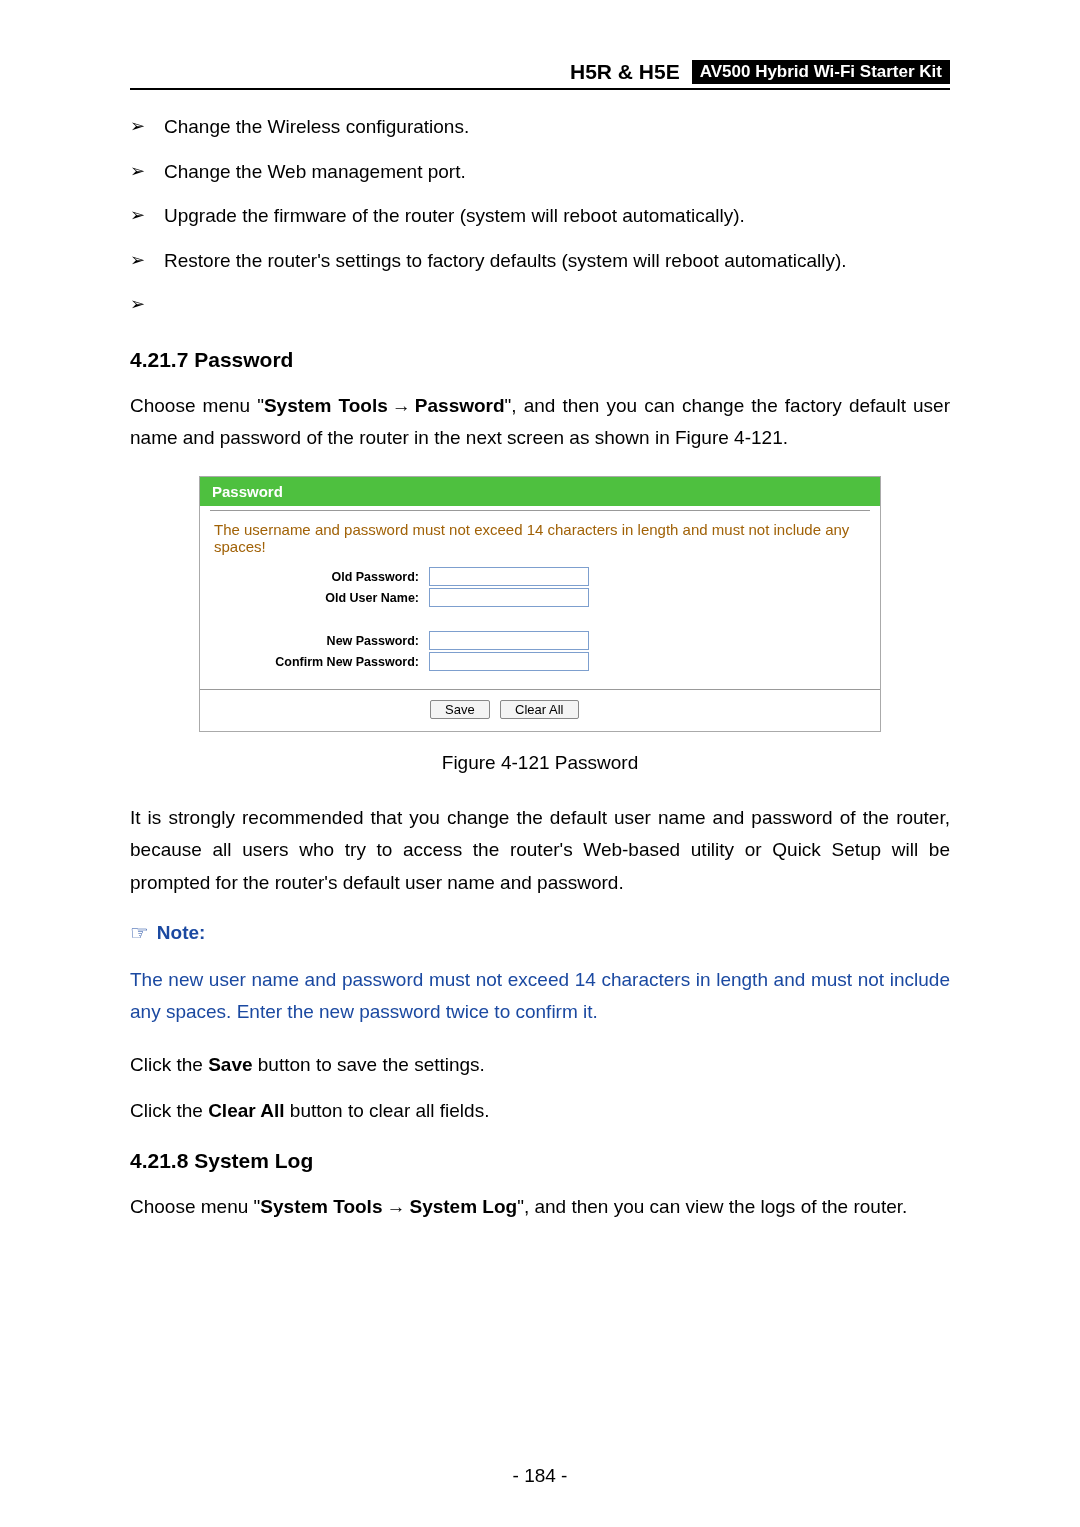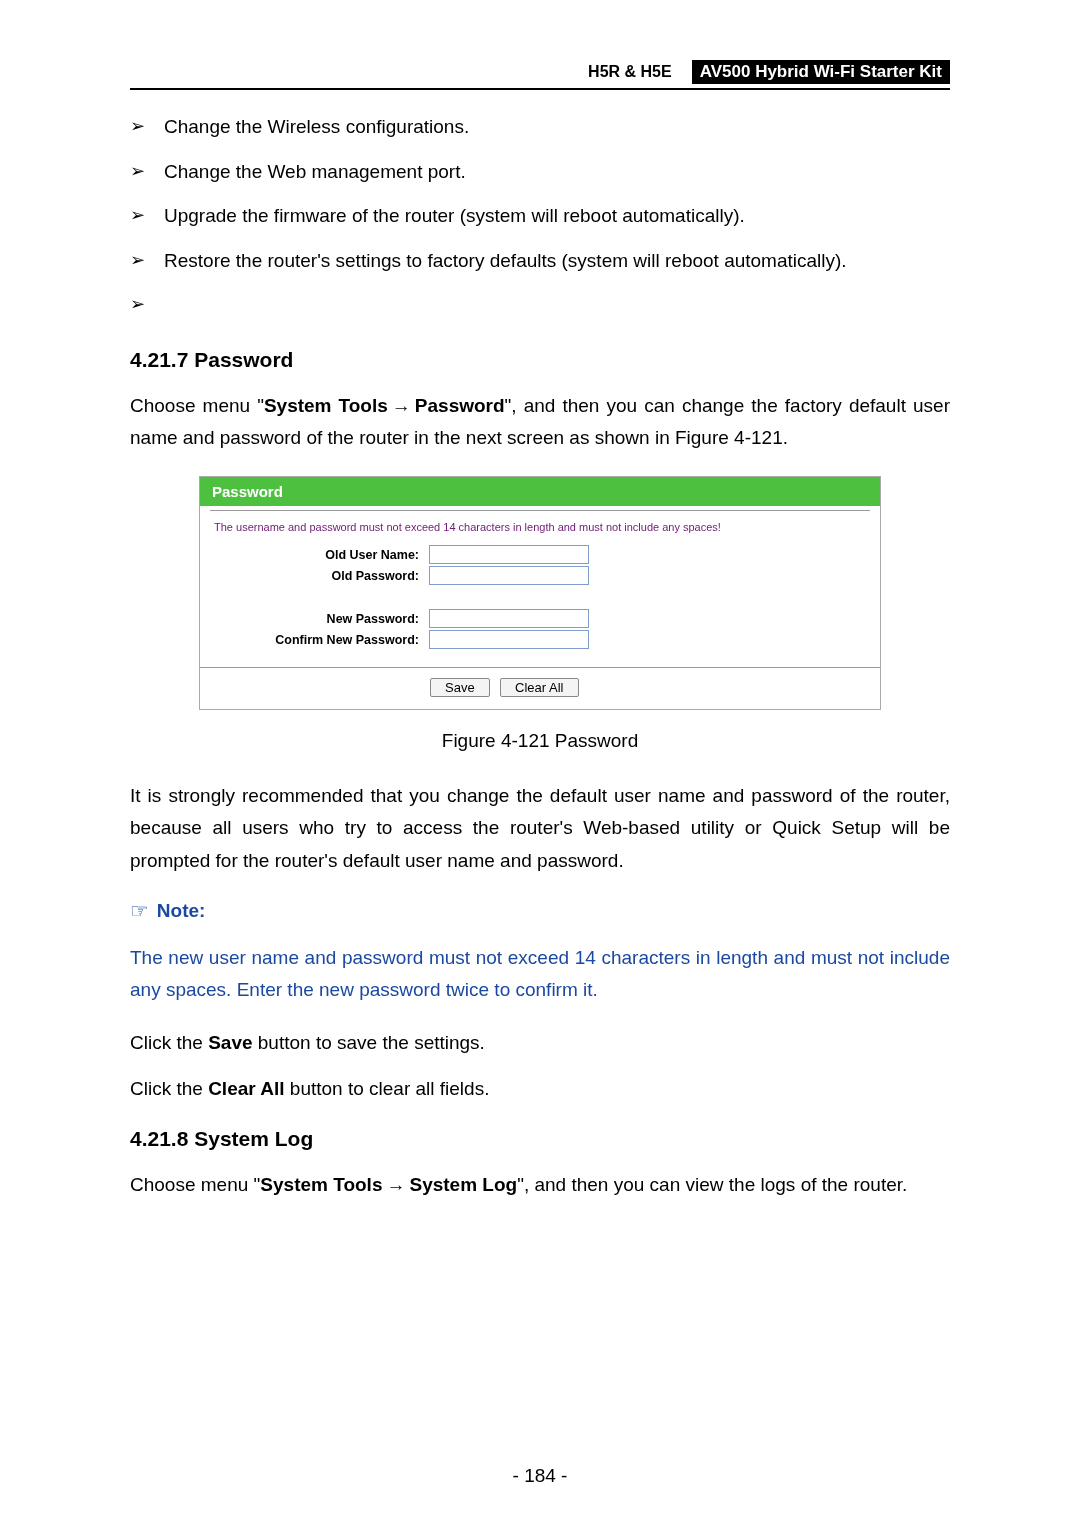--- a/index.html
+++ b/index.html
@@ -16,22 +16,22 @@
   .header {
     display: flex;
     justify-content: flex-end;
     align-items: center;
     border-bottom: 2.5px solid #000;
     padding-bottom: 4px;
     margin-bottom: 24px;
   }
   .header-left {
     font-weight: bold;
-    font-size: 16px;
-    margin-right: 20px;
+    font-size: 21px;
+    margin-right: 12px;
   }
   .header-badge {
     background: #000;
     color: #fff;
     font-weight: bold;
     font-size: 17px;
     padding: 2px 8px;
   }
   .bullet-list {
     margin: 14px 0 30px 0;
@@ -80,22 +80,22 @@
   .figure-body {
     background: #fff;
     padding: 0;
   }
   .figure-hr {
     border: none;
     border-top: 1px solid #999;
     margin: 4px 10px 6px 10px;
   }
   .figure-warning {
-    color: #701a75;
-    font-size: 11px;
+    color: #a16207;
+    font-size: 15px;
     padding: 4px 14px 10px 14px;
   }
   .form-row {
     display: flex;
     align-items: center;
     margin: 2px 0;
     padding: 0 14px;
   }
   .form-label {
     width: 205px;
@@ -194,25 +194,25 @@
 <p class="para">
   <span>Choose menu "</span><span class="bold">System Tools</span><span class="arrow">→</span><span class="bold">Password</span><span>", and then you can change the factory default user name and password of the router in the next screen as shown in Figure 4-121.</span>
 </p>
 
 <div class="figure-box">
   <div class="figure-title">Password</div>
   <div class="figure-body">
     <hr class="figure-hr">
     <div class="figure-warning">The username and password must not exceed 14 characters in length and must not include any spaces!</div>
     <div class="form-row">
+      <div class="form-label">Old Password:</div>
+      <div class="form-input"></div>
+    </div>
+    <div class="form-row">
       <div class="form-label">Old User Name:</div>
-      <div class="form-input"></div>
-    </div>
-    <div class="form-row">
-      <div class="form-label">Old Password:</div>
       <div class="form-input"></div>
     </div>
     <div class="form-gap"></div>
     <div class="form-row">
       <div class="form-label">New Password:</div>
       <div class="form-input"></div>
     </div>
     <div class="form-row">
       <div class="form-label">Confirm New Password:</div>
       <div class="form-input"></div>

